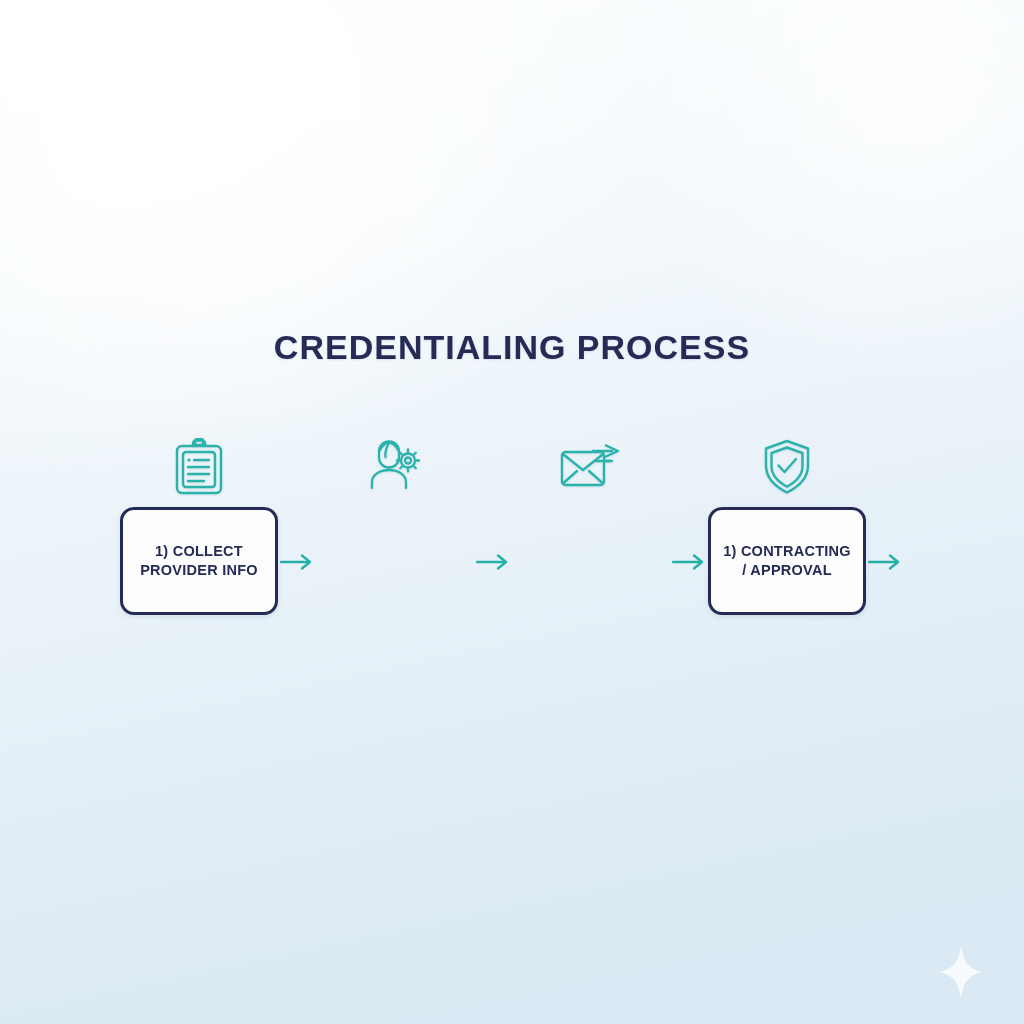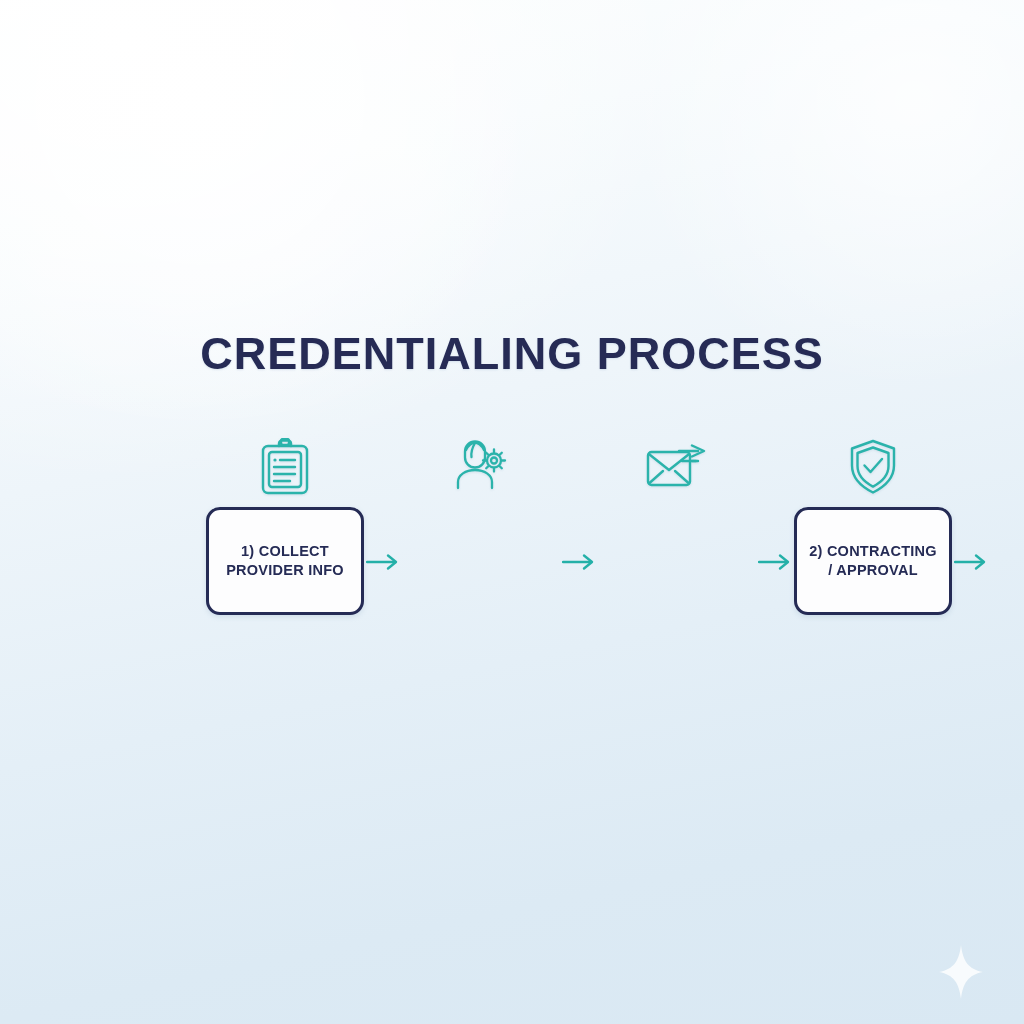--- a/index.html
+++ b/index.html
@@ -48,39 +48,39 @@
     background: radial-gradient(circle at 50% 50%, rgba(255,255,255,0.75) 0%, rgba(255,255,255,0) 70%);
   }
 
   
   #title {
     position: absolute;
     left: 0;
     right: 0;
     top: 328px;
     text-align: center;
-    font-size: 45px;
+    font-size: 34px;
     font-weight: 700;
     letter-spacing: 1.0px;
     color: #262b55;
     white-space: nowrap;
     text-shadow: 0 1px 2px rgba(180,200,220,0.45);
   }
 
   
   #flow {
     position: absolute;
     left: 34px;
     top: 436px;
     width: 956px;
     height: 190px;
     display: flex;
     flex-direction: row;
     align-items: flex-start;
-    justify-content: flex-end;
+    justify-content: center;
   }
 
   .step {
     position: relative;
     width: 158px;
     flex: 0 0 158px;
     display: flex;
     flex-direction: column;
     align-items: center;
   }
@@ -236,21 +236,21 @@
 
     <div class="step">
       <div class="step-icon">
         <svg width="48" height="56" viewBox="0 0 48 56" fill="none" stroke="#2bb3ab" stroke-width="2.4" stroke-linecap="round" stroke-linejoin="round">
           <path d="M24 2 L45 9.5 v17 c0 12 -9 21 -21 27 c-12 -6 -21 -15 -21 -27 v-17 z"></path>
           <path d="M24 8.5 L39.5 14 v13 c0 9 -6.5 15.8 -15.5 20.6 c-9 -4.8 -15.5 -11.6 -15.5 -20.6 v-13 z"></path>
           <path d="M15.5 26.5 L21.5 33 L33 20"></path>
         </svg>
       </div>
       <div class="step-box">
-        <div class="step-label">2) CONTRACTING
+        <div class="step-label">1) CONTRACTING
 / APPROVAL</div>
       </div>
     </div>
 
     <div class="arrow">
       <svg width="34" height="18" viewBox="0 0 34 18" fill="none" stroke="#24b0a8" stroke-width="2.4" stroke-linecap="round" stroke-linejoin="round">
         <path d="M1 9 H28"></path>
         <path d="M22 2.5 L30 9 L22 15.5"></path>
       </svg>
     </div>

